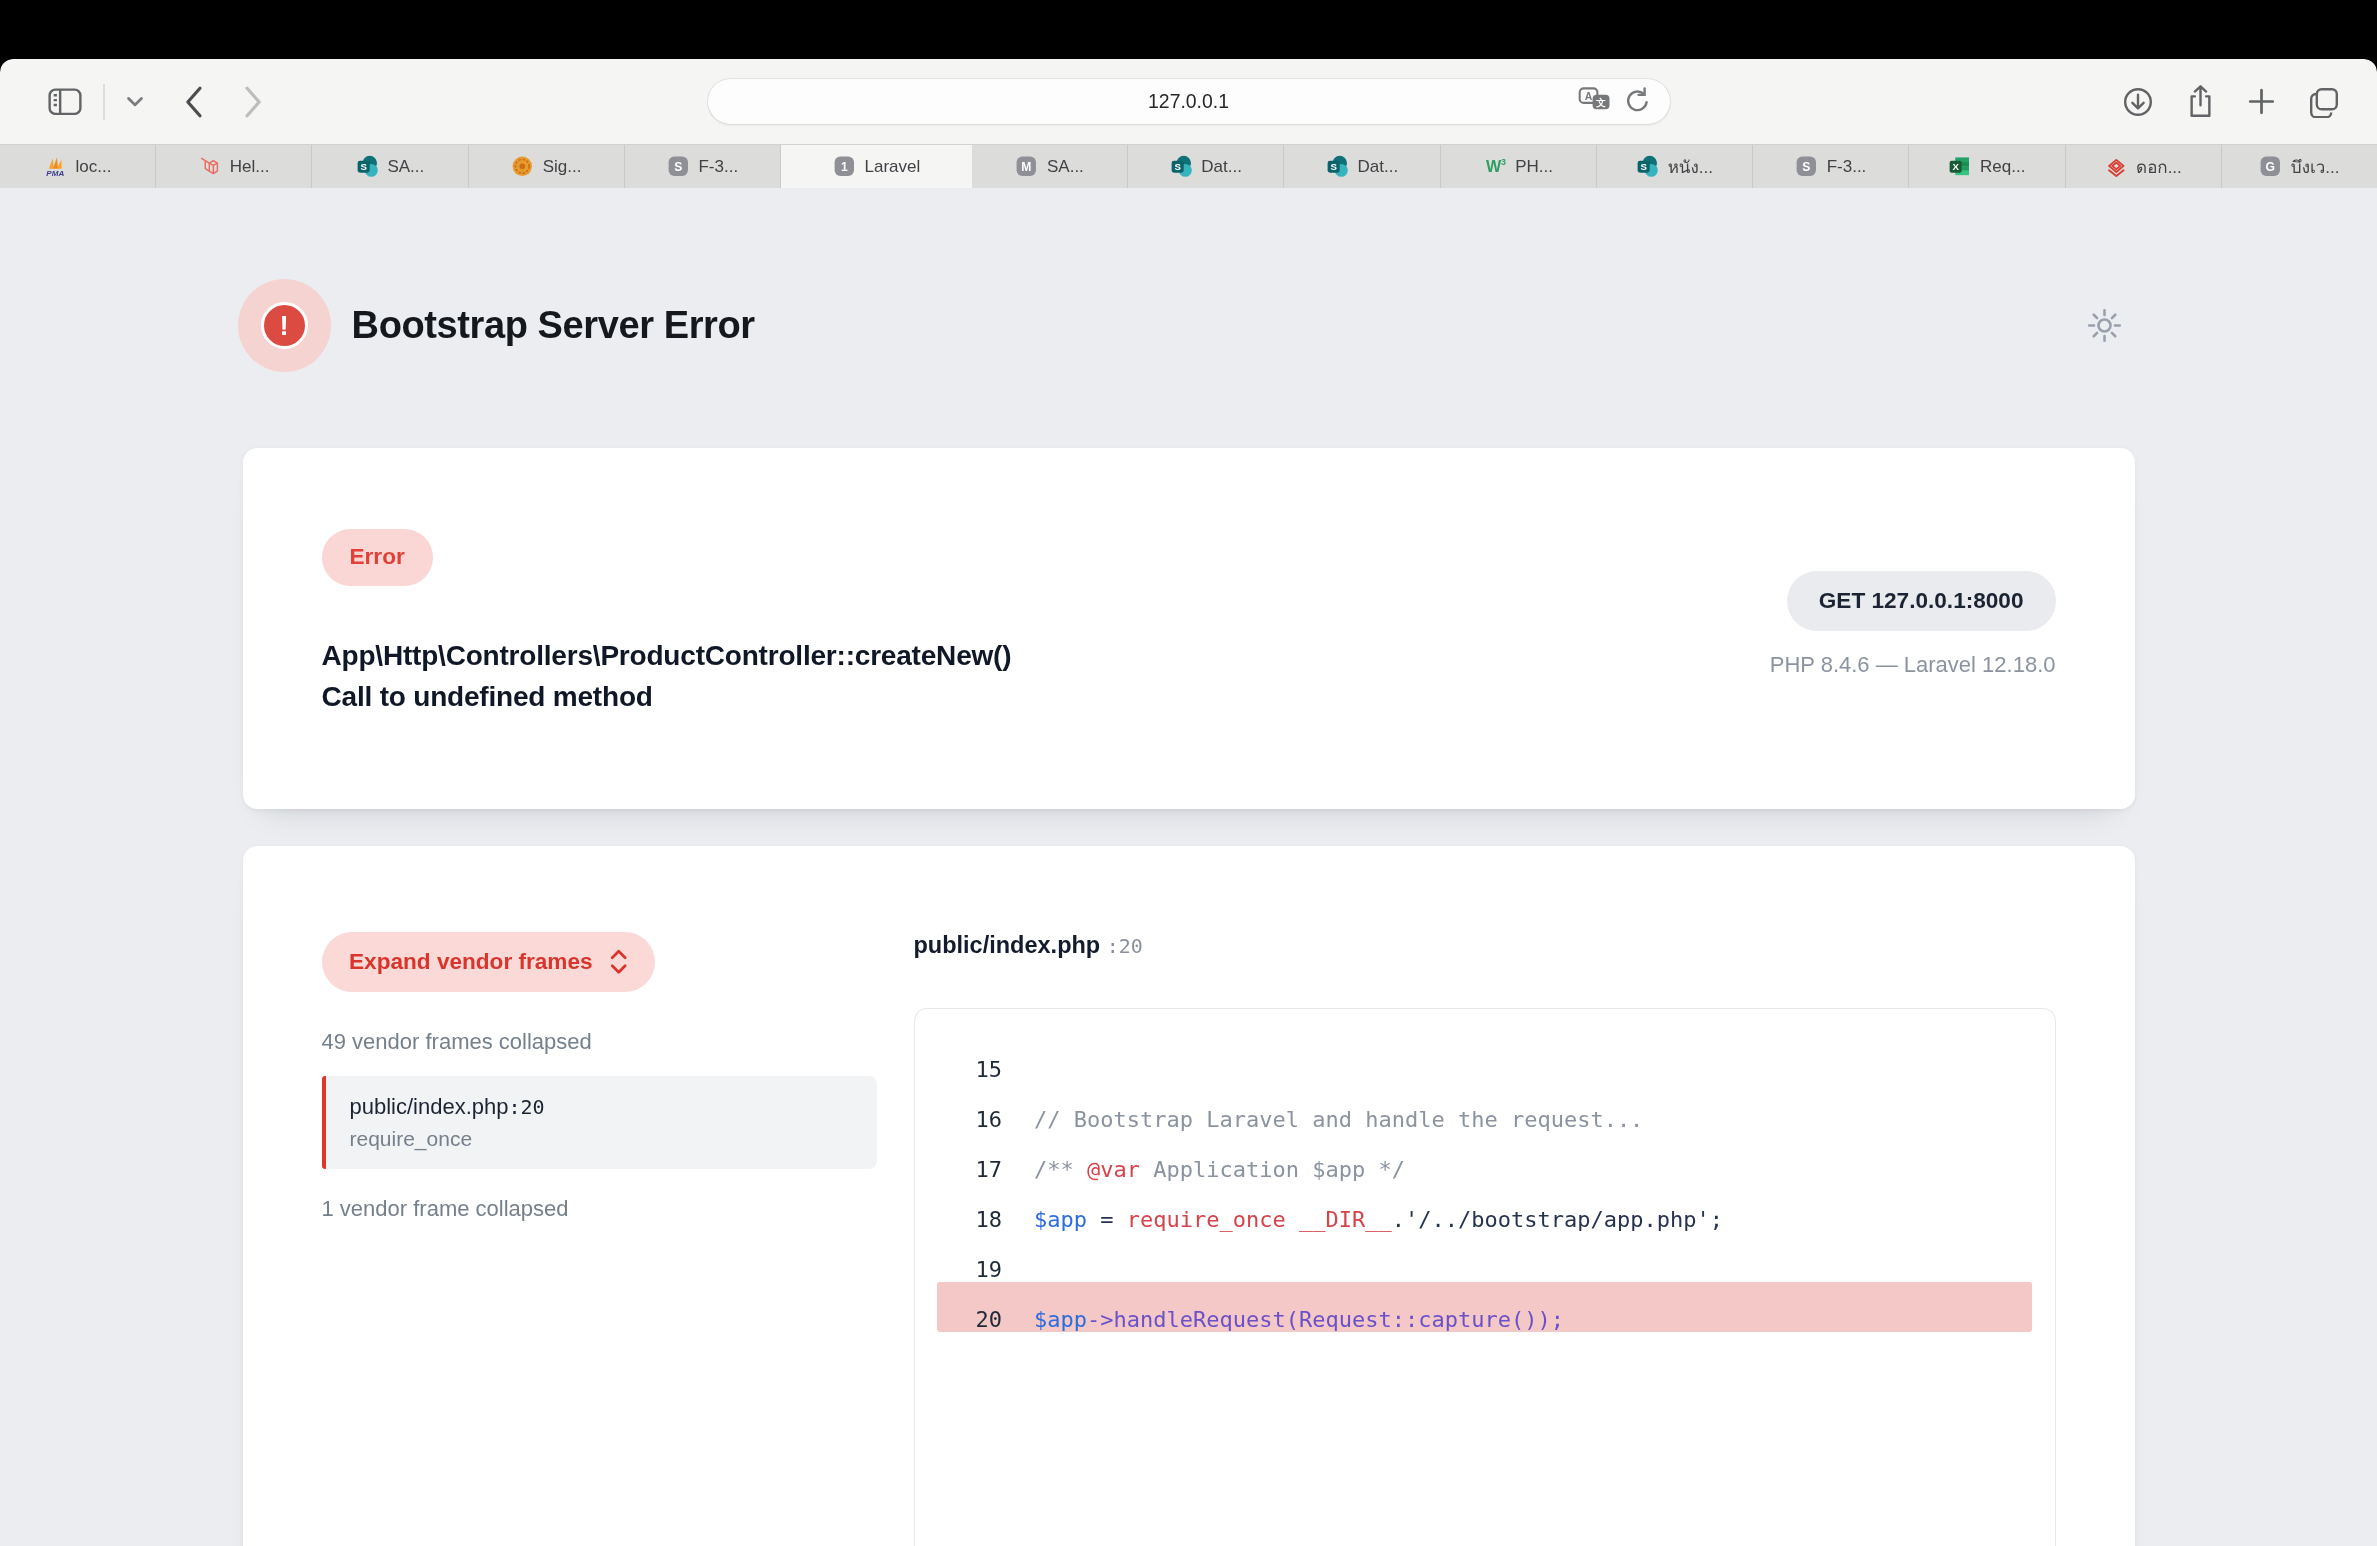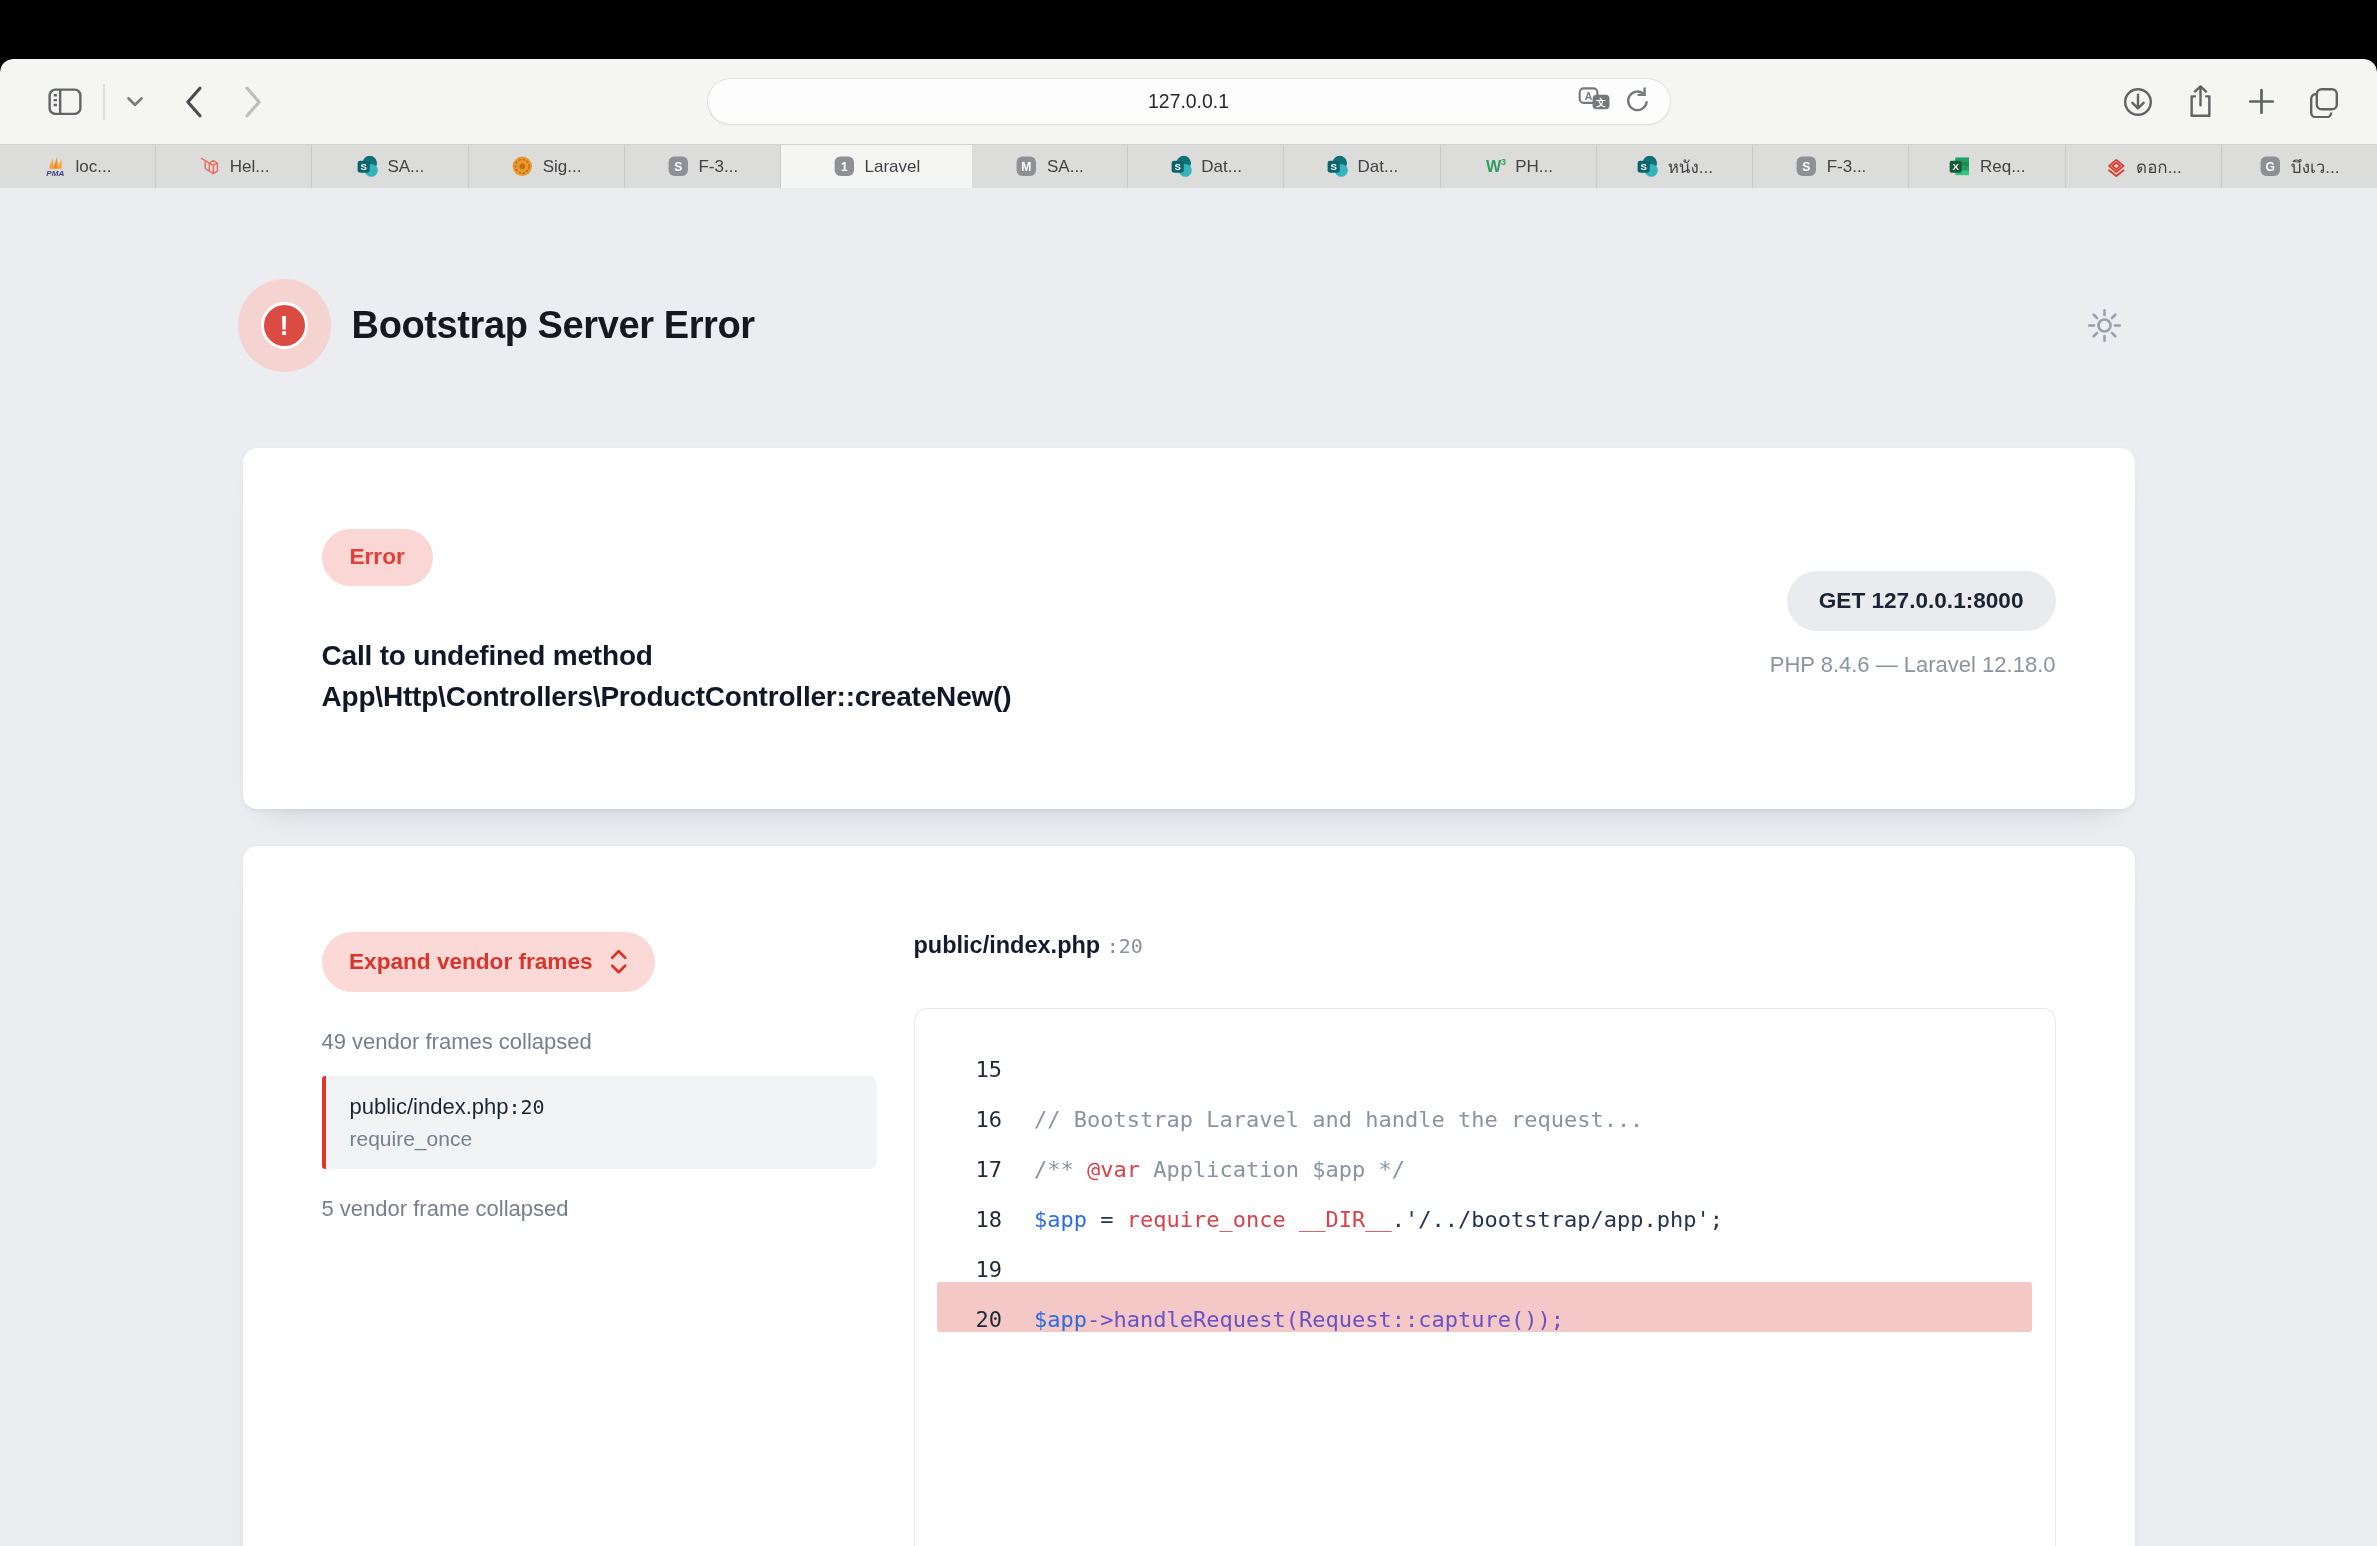--- a/index.html
+++ b/index.html
@@ -323,22 +323,22 @@
             <circle cx="23" cy="23" r="7.5"></circle>
             <path d="M23 4 V10 M23 36 V42 M4 23 H10 M36 23 H42 M9.6 9.6 L13.8 13.8 M32.2 32.2 L36.4 36.4 M36.4 9.6 L32.2 13.8 M13.8 32.2 L9.6 36.4"></path>
           </svg>
         </span>
       </div>
 
       <div class="card card-error">
         <div>
           <span class="badge-error">Error</span>
           <div class="exc-message">
+            <div>App\Http\Controllers\ProductController::createNew()</div>
             <div>Call to undefined method</div>
-            <div>App\Http\Controllers\ProductController::createNew()</div>
           </div>
         </div>
         <div class="req-col">
           <span class="badge-get">GET 127.0.0.1:8000</span>
           <span class="versions">PHP 8.4.6 — Laravel 12.18.0</span>
         </div>
       </div>
 
       <div class="card card-trace">
         <div class="trace-left">
@@ -347,21 +347,21 @@
             <svg width="19.4" height="27.5" viewBox="0 0 24 34" fill="none" stroke="#d8362d" stroke-width="3.4" stroke-linecap="round" stroke-linejoin="round">
               <path d="M4 12 L12 4 L20 12"></path>
                 <path d="M4 22 L12 30 L20 22"></path>
             </svg>
           </button>
           <div class="collapsed-note">49 vendor frames collapsed</div>
           <div class="frame-item">
             <div class="frame-file"><span>public/index.php</span><span class="mono">:20</span></div>
             <div class="frame-fn">require_once</div>
           </div>
-          <div class="collapsed-note-2">5 vendor frame collapsed</div>
+          <div class="collapsed-note-2">1 vendor frame collapsed</div>
         </div>
 
         <div class="trace-right">
           <div class="code-header">
             <span>public/index.php</span><span class="line-ref">:20</span>
           </div>
           <div class="code-box">
               <div class="code-row">
                 <span class="gutter">15</span>
                 <span class="code-text"></span>

